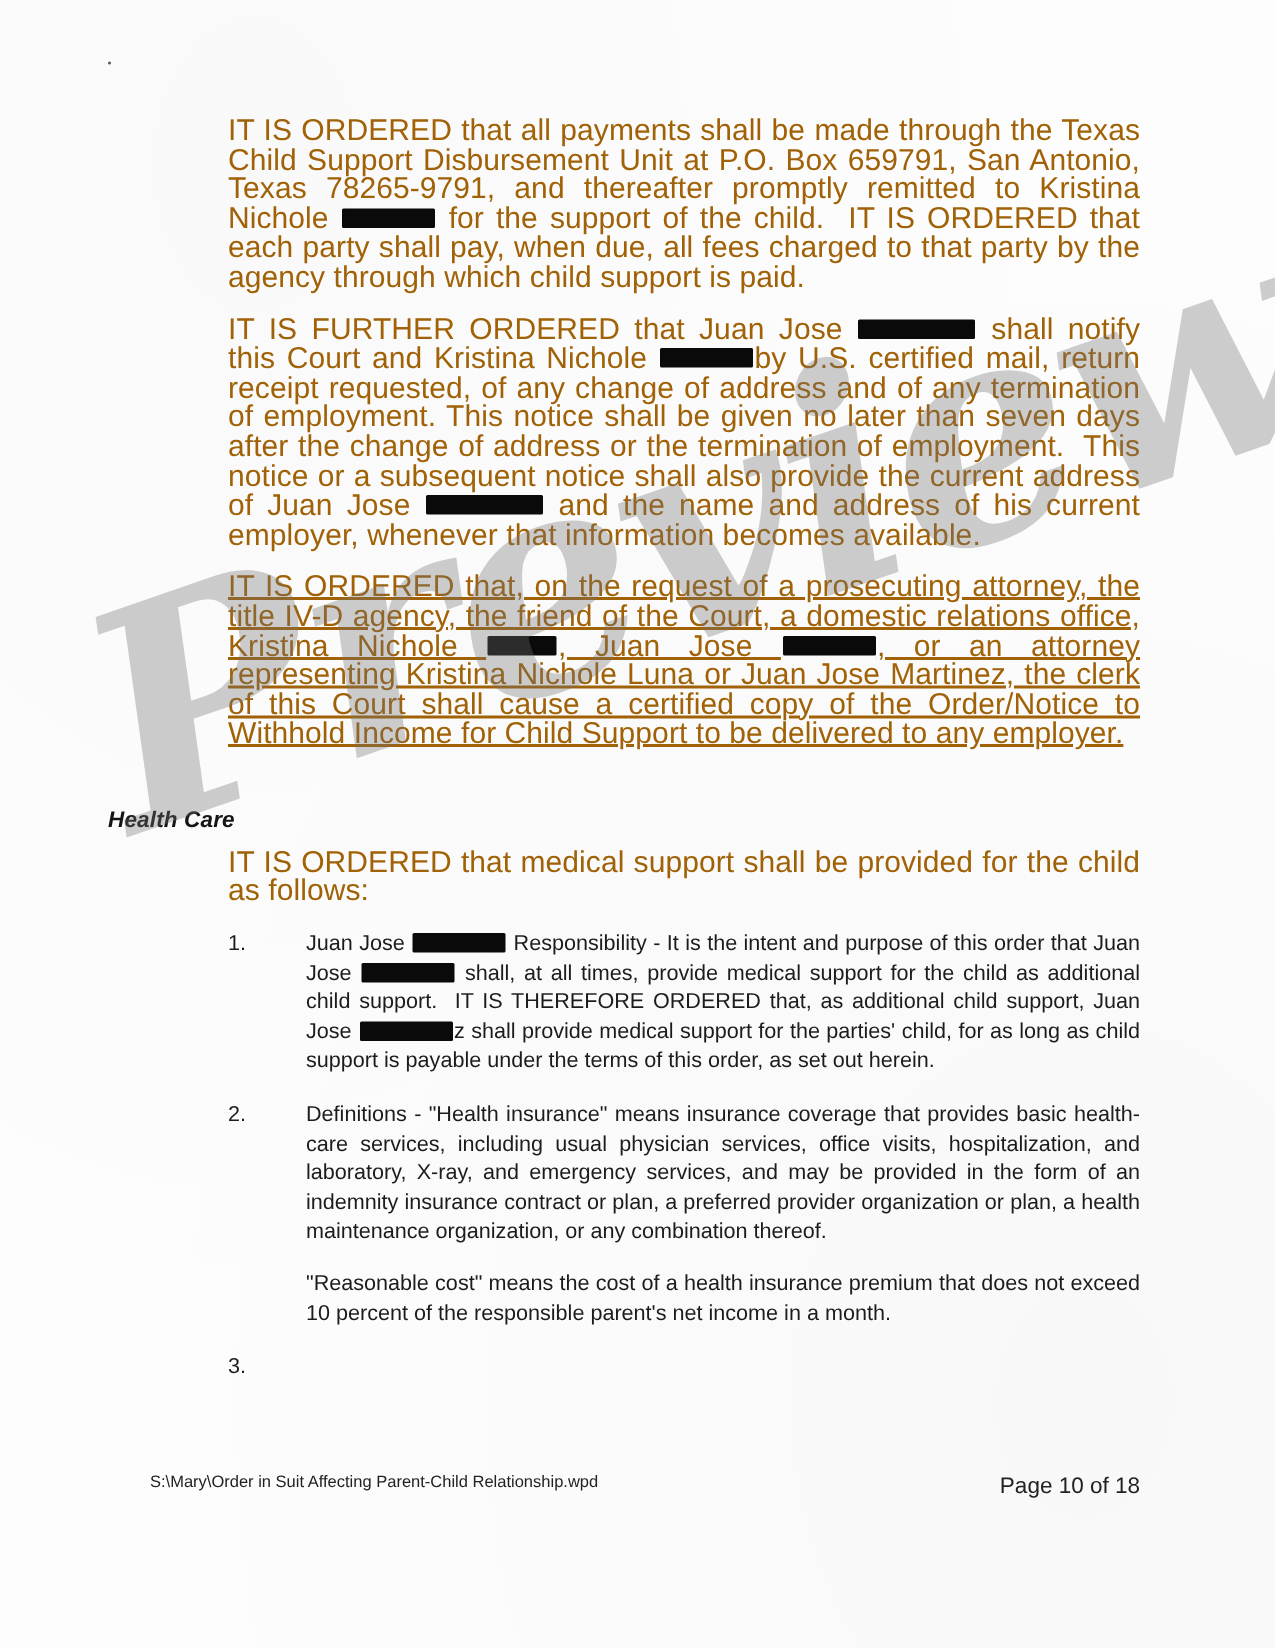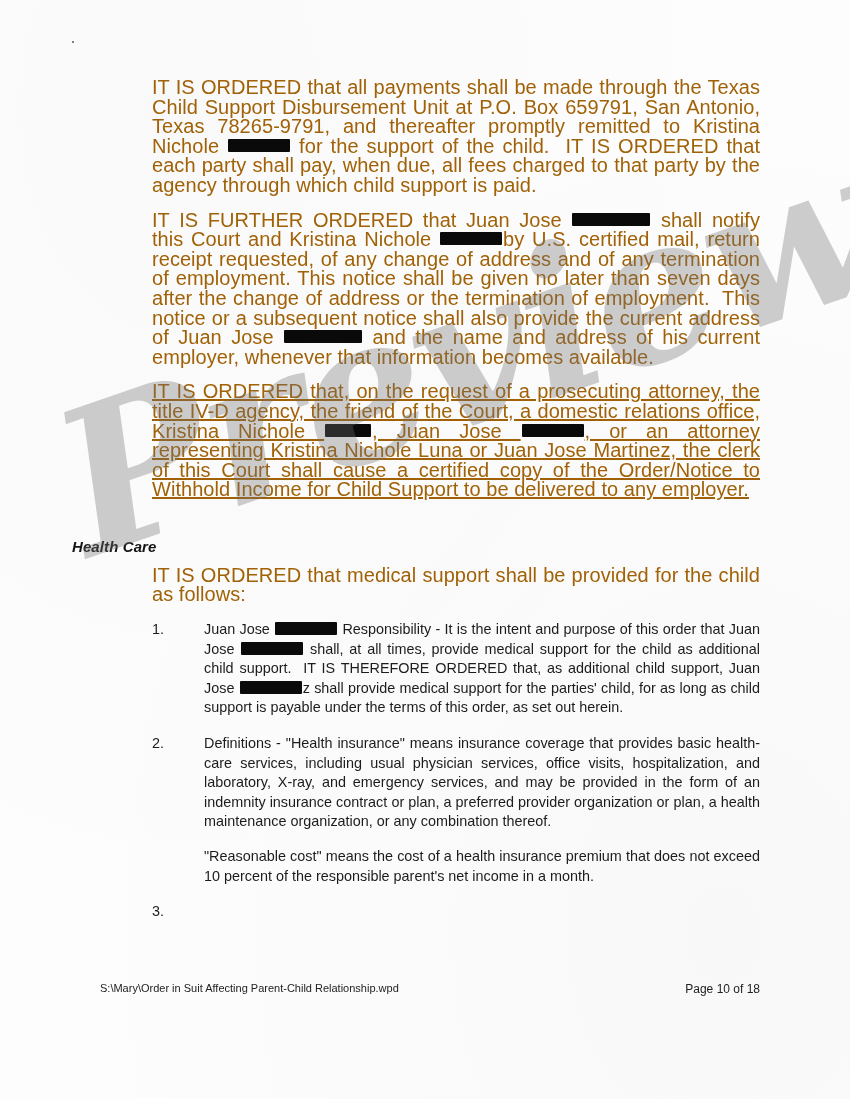--- a/index.html
+++ b/index.html
@@ -141,21 +141,21 @@
     position: absolute;
     left: 100px;
     top: 982px;
     width: 660px;
     display: flex;
     justify-content: space-between;
     align-items: flex-start;
     font-size: 11px;
     color: #222;
   }
-  .footer .right { font-size: 12px; }
+  .footer .right { font-size: 15px; }
 </style>
 </head>
 <body>
 
 <div id="page">
 
   <div class="speck"></div>
 
   <div class="doc-body">
 

